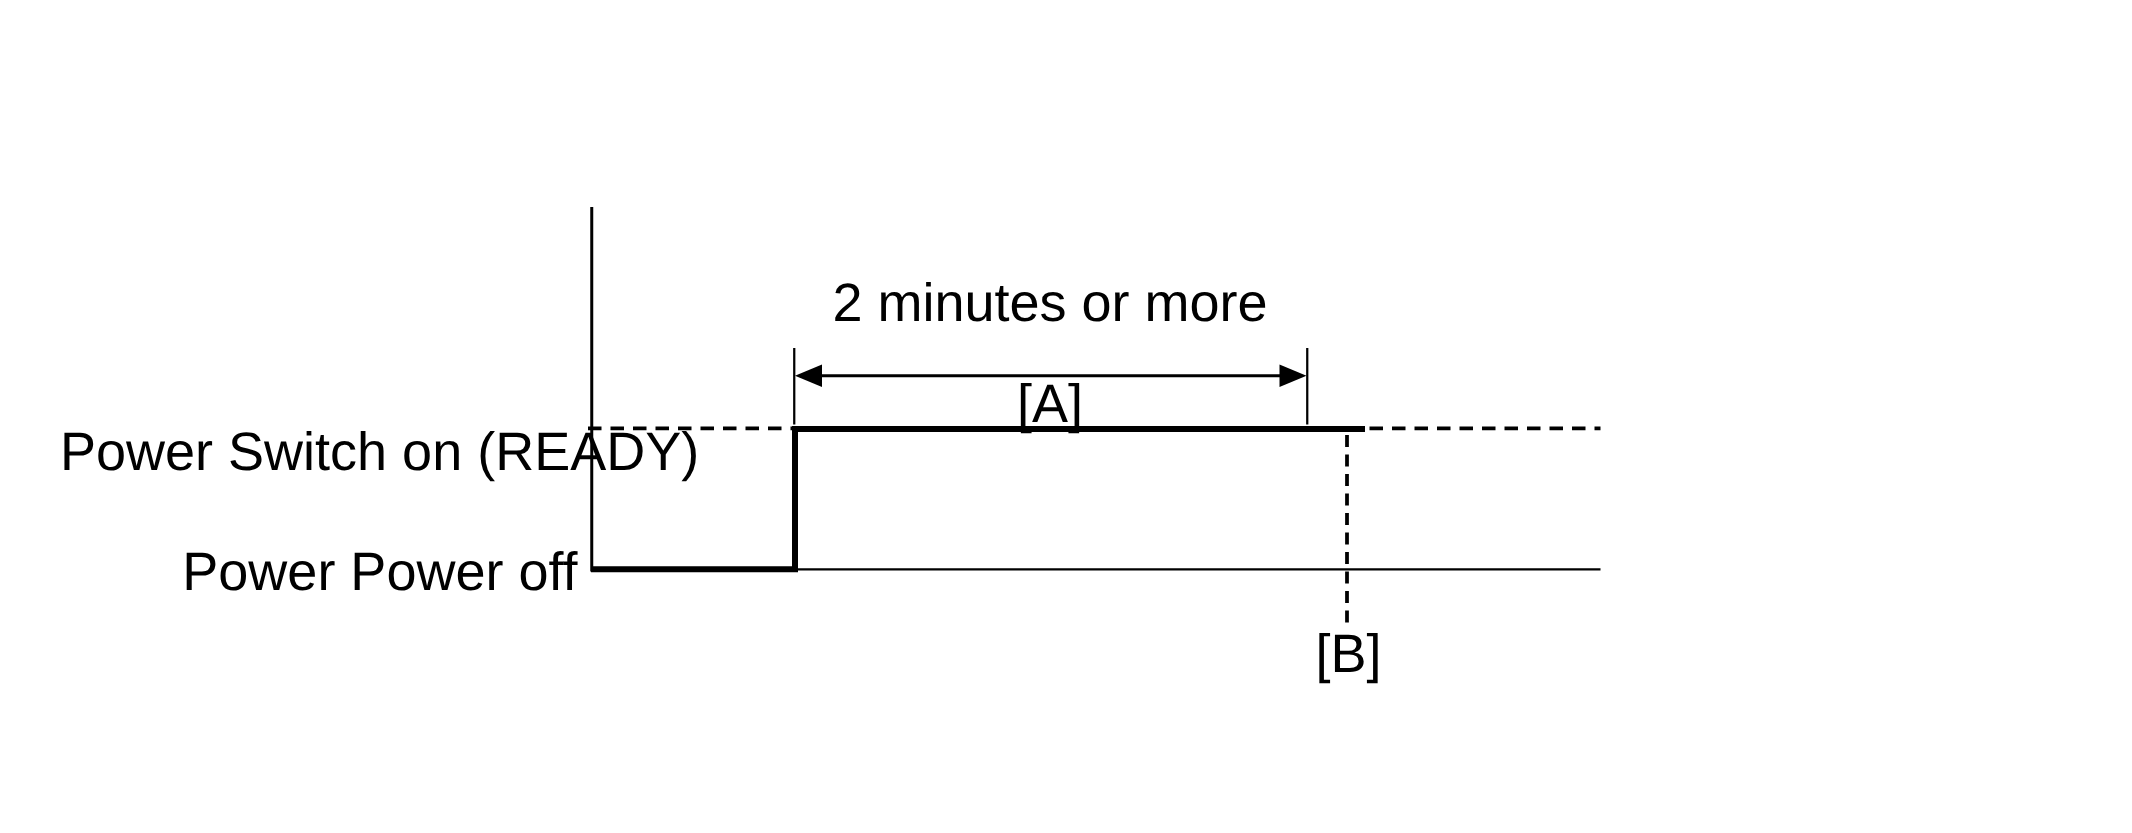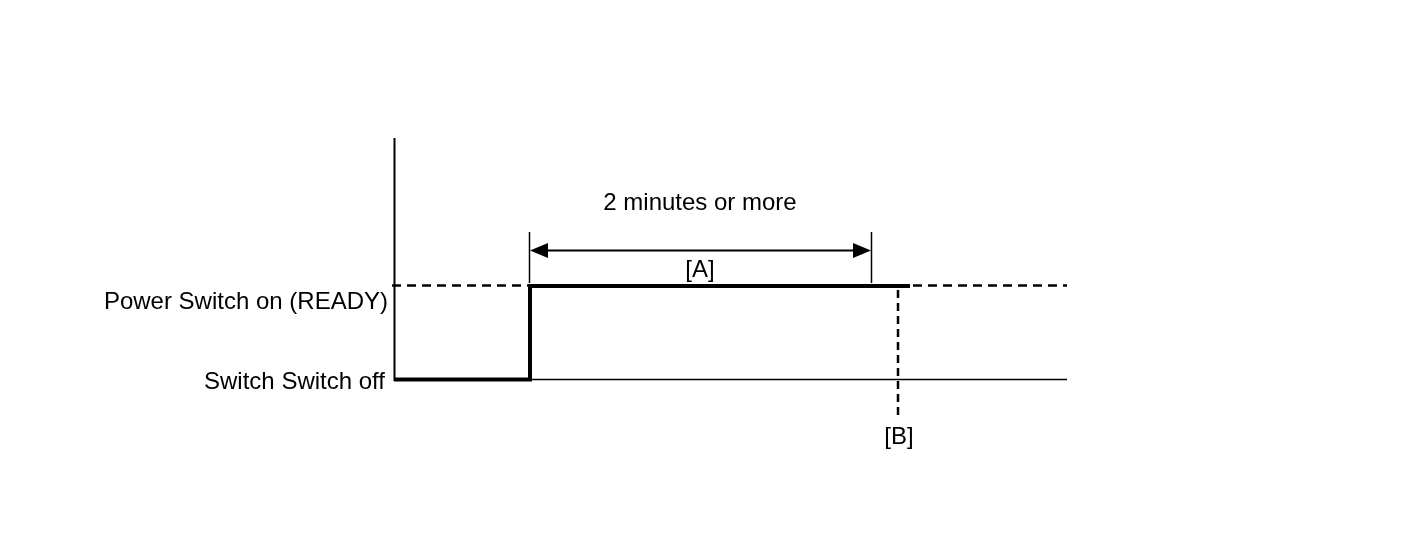--- a/index.html
+++ b/index.html
@@ -17,21 +17,21 @@
   }
   #diagram-svg {
     position: absolute;
     left: 0;
     top: 0;
     width: 1421px;
     height: 555px;
   }
   .label {
     position: absolute;
-    font-size: 24px;
+    font-size: 36px;
     line-height: 34px;
     color: #000000;
     white-space: nowrap;
   }
   .label.right { text-align: right; }
   .label.center { text-align: center; }
   #power-on-label  { left: 40px;  top: 284px; width: 348px; }
   #power-off-label { left: 40px;  top: 364px; width: 345px; }
   #duration-label  { left: 500px; top: 185px; width: 400px; }
   #marker-a-label  { left: 550px; top: 252px; width: 300px; }
@@ -59,21 +59,21 @@
     <line x1="529.5" y1="232" x2="529.5" y2="283" stroke="#000000" stroke-width="1.5"></line>
     <line x1="871.5" y1="232" x2="871.5" y2="283" stroke="#000000" stroke-width="1.5"></line>
 
     <line x1="540" y1="250.5" x2="861" y2="250.5" stroke="#000000" stroke-width="2"></line>
     <polygon points="530,250.5 548,243 548,258" fill="#000000"></polygon>
     <polygon points="871,250.5 853,243 853,258" fill="#000000"></polygon>
   </svg>
 
   <div class="label right" id="power-on-label">Power Switch on (READY)</div>
 
-  <div class="label right" id="power-off-label">Switch Switch off</div>
+  <div class="label right" id="power-off-label">Power Power off</div>
 
   <div class="label center" id="duration-label">2 minutes or more</div>
 
   <div class="label center" id="marker-a-label">[A]</div>
 
   <div class="label center" id="marker-b-label">[B]</div>
 
 </div>
 
 </body></html>

